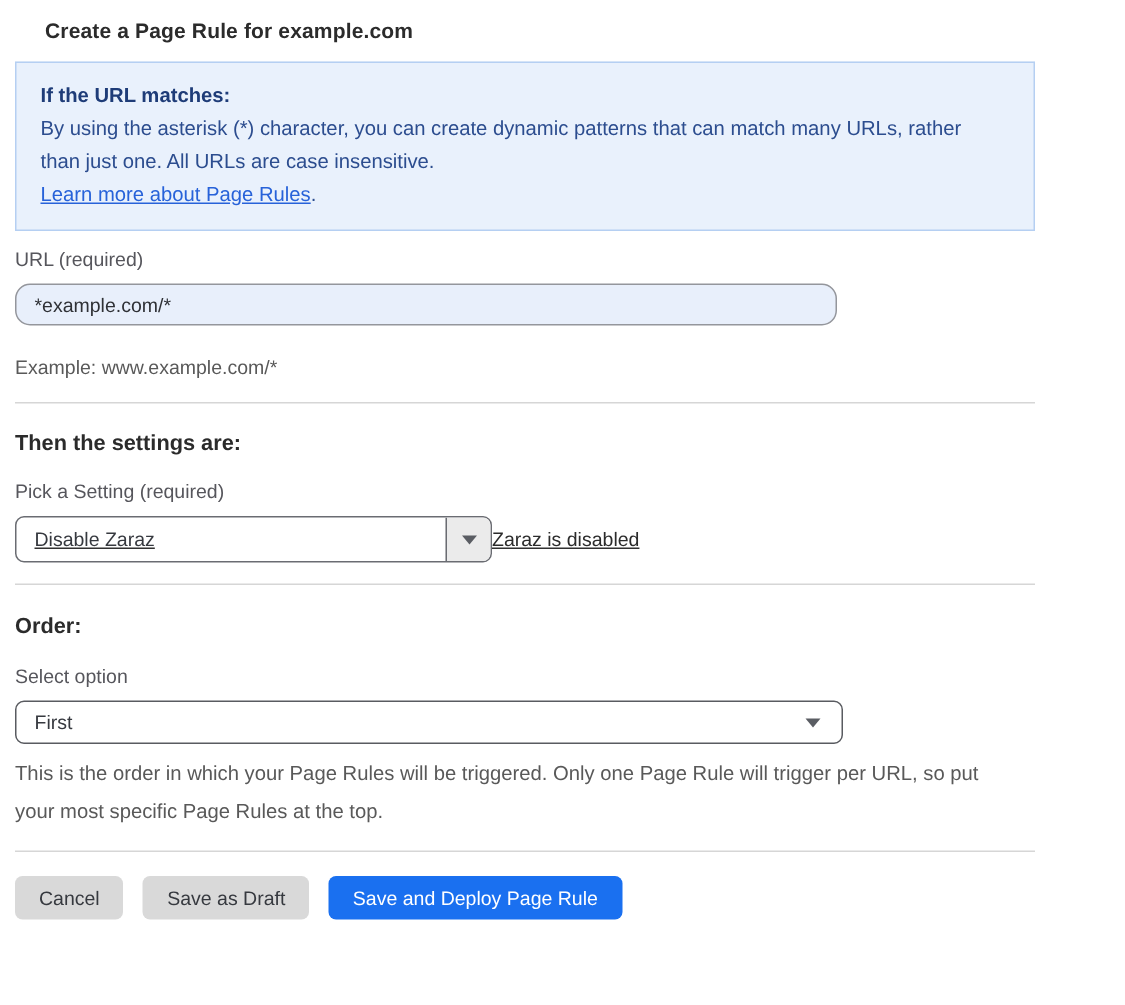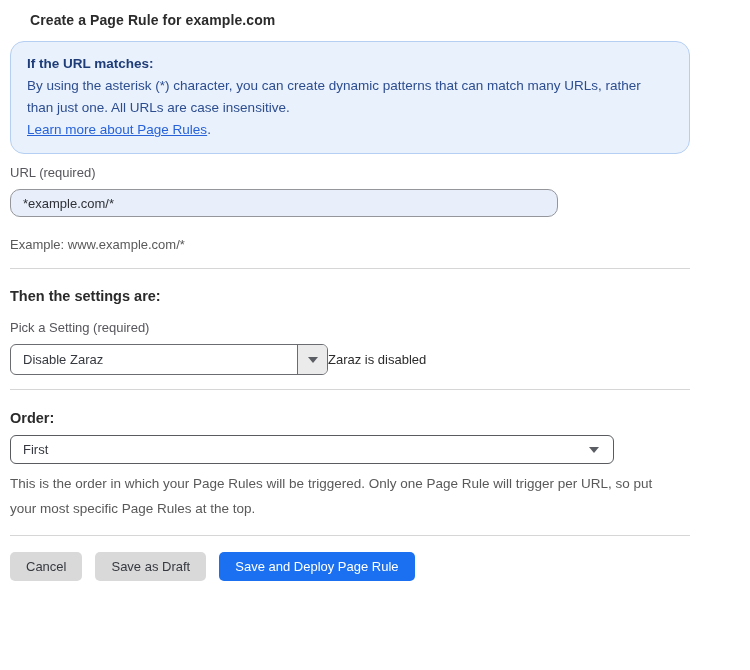--- a/index.html
+++ b/index.html
@@ -17,21 +17,21 @@
     font-weight: bold;
     color: #2b2b2b;
     letter-spacing: 0.1px;
     margin-left: 20px;
   }
 
   .info-box {
     margin-top: 13px;
     background: #e9f1fc;
     border: 1px solid #b5cff2;
-    border-radius: 14px;
+    border-radius: 0;
     padding: 11px 16px 12px 16px;
     font-size: 13.5px;
     line-height: 22px;
   }
   .info-box .info-heading {
     font-weight: bold;
     color: #1e3c78;
   }
   .info-box .info-body {
     color: #2c4d8f;
@@ -83,20 +83,21 @@
     font-weight: bold;
     color: #2b2b2b;
   }
   .settings-heading { margin-top: 19px; }
   .picker-label { margin-top: 16px; }
 
   .setting-row {
     margin-top: 9px;
     display: flex;
     align-items: center;
+    text-decoration: underline;
   }
   .select-box {
     display: flex;
     align-items: stretch;
     background: #ffffff;
     border: 1px solid #6a6c72;
     border-radius: 6px;
     height: 31px;
     overflow: hidden;
     cursor: pointer;
@@ -141,21 +142,21 @@
     cursor: pointer;
     padding: 0 16px;
   }
   .btn-gray { background: #d9d9d9; color: #36393f; }
   .btn-blue { background: #1a70f0; color: #ffffff; }
 
   .add-setting-btn { margin-top: 33px; }
 
   .order-heading { margin-top: 20px; }
   .order-label { margin-top: 17px; }
-  .order-select { margin-top: 9px; width: 604px; height: 29px; border-color: #595b60; }
+  .order-select { margin-top: 9px; width: 552px; height: 29px; border-color: #595b60; }
   .order-select .select-arrow-plain {
     width: 38px;
     display: flex;
     align-items: center;
     justify-content: center;
   }
   .order-helper {
     margin-top: 7px;
     font-size: 13.5px;
     line-height: 25px;
@@ -200,20 +201,21 @@
       </span>
     </div>
     <span class="setting-status">Zaraz is disabled</span>
   </div>
 
 
   <hr class="divider" style="margin-top:14px;">
 
   <div class="section-heading order-heading">Order:</div>
 
+  <div class="field-label order-label">Select option</div>
   <div class="select-box order-select">
     <span class="select-value">First</span>
     <span class="select-arrow-plain">
       <span class="caret"></span>
     </span>
   </div>
   <div class="order-helper">This is the order in which your Page Rules will be triggered. Only one Page Rule will trigger per URL, so put your most specific Page Rules at the top.</div>
 
   <hr class="divider" style="margin-top:14px;">
 

